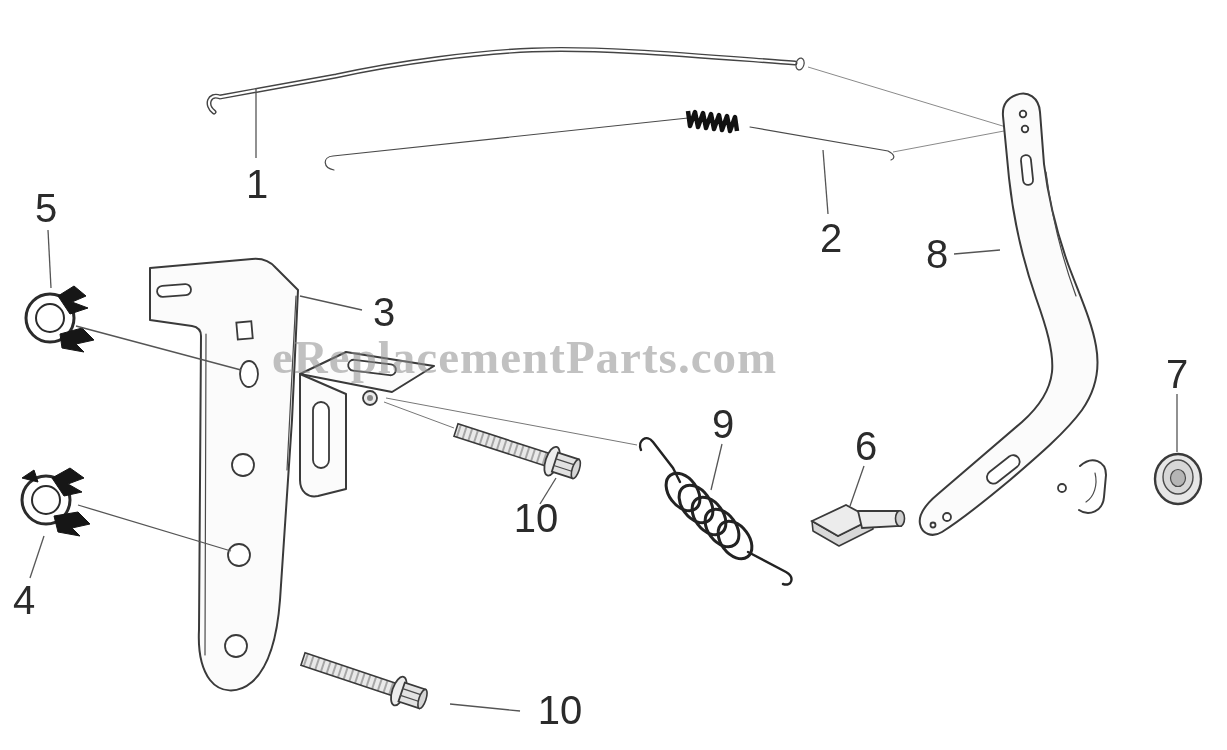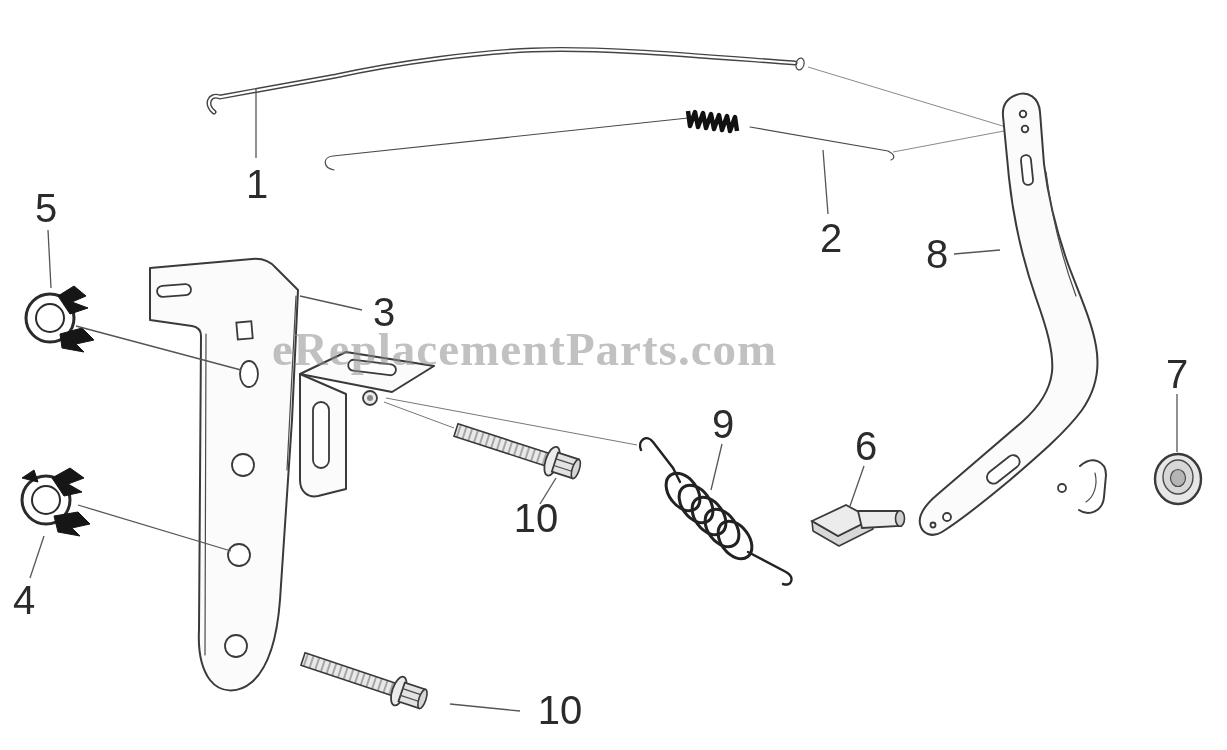--- a/index.html
+++ b/index.html
@@ -7,21 +7,21 @@
          font-family:"Liberation Sans",sans-serif;}
   svg{position:absolute;left:0;top:0;}
   .ln{fill:none;stroke:#3a3a3a;stroke-width:2;stroke-linecap:round;stroke-linejoin:round;}
   .thin{fill:none;stroke:#4a4a4a;stroke-width:1.2;stroke-linecap:round;}
   .leader{fill:none;stroke:#555;stroke-width:1.3;}
   .plate{fill:#fbfbfb;stroke:#3a3a3a;stroke-width:2;stroke-linejoin:round;}
   .hole{fill:#ffffff;stroke:#3a3a3a;stroke-width:1.8;}
   .metal{fill:#ececec;stroke:#3a3a3a;stroke-width:1.8;}
   .dark{fill:#161616;stroke:#161616;stroke-linejoin:round;}
   .callout{font-family:"Liberation Sans",sans-serif;font-size:40px;fill:#2b2b2b;}
-  .watermark{position:absolute;left:272px;top:322px;width:700px;
+  .watermark{position:absolute;left:272px;top:330px;width:700px;
       font-family:"Liberation Serif",serif;font-weight:bold;font-size:47px;
       color:#8f8f8f;opacity:.55;letter-spacing:1px;pointer-events:none;z-index:5;}
 </style>
 </head>
 <body>
 
 <div class="stage">
 
   <svg width="1227" height="750" viewBox="0 0 1227 750">
     <defs>

